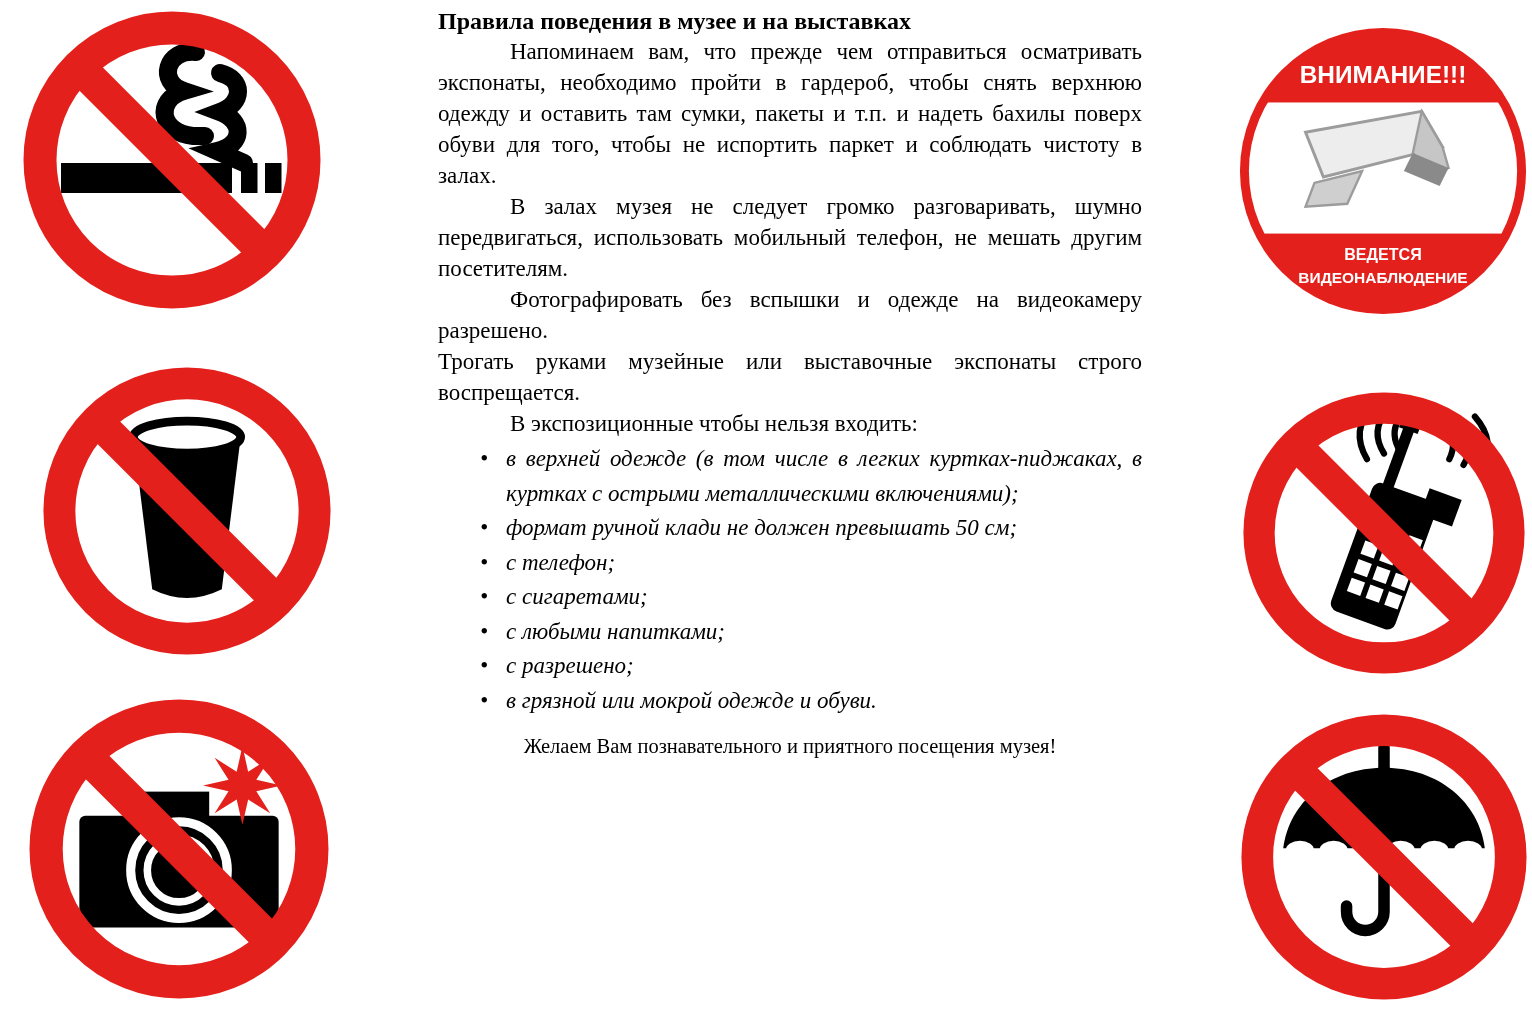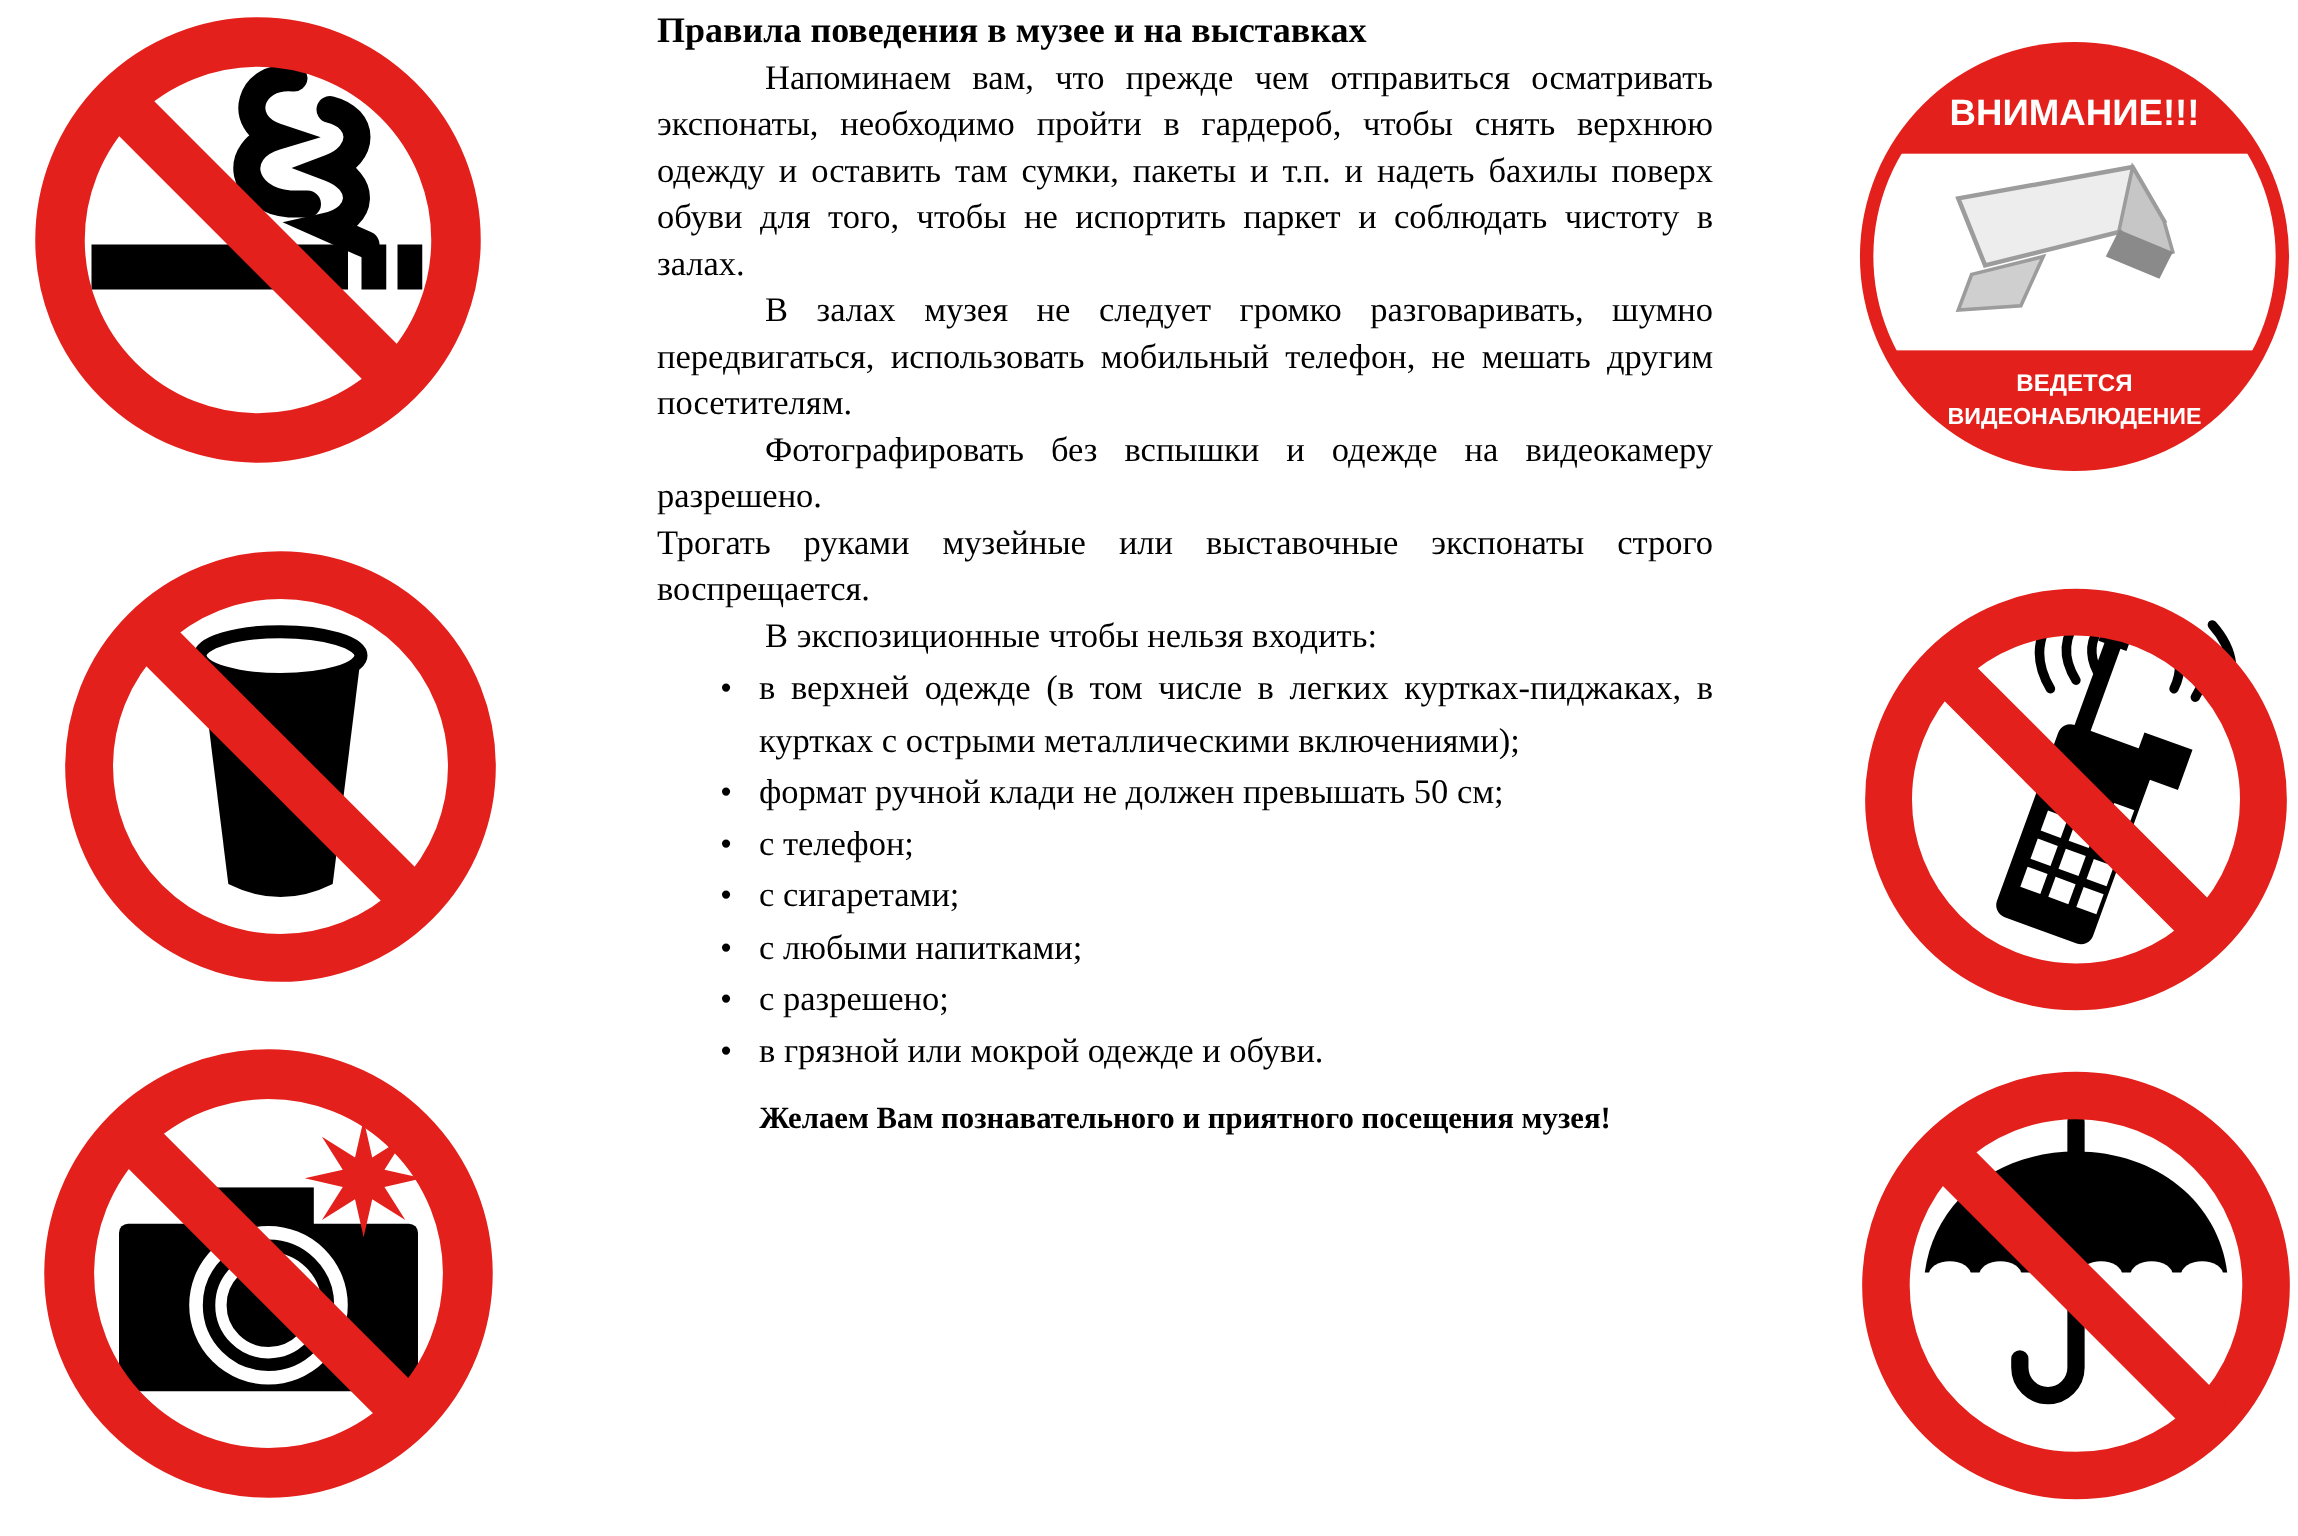--- a/index.html
+++ b/index.html
@@ -19,24 +19,24 @@
   .p-ring{stroke:#e3201b;fill:none;}
   .cctv-text{font-family:"Liberation Sans", sans-serif;font-weight:bold;fill:#ffffff;}
   
   main{position:absolute;left:438px;top:6px;width:704px;}
   h1{font-size:24px;line-height:30px;font-weight:bold;text-align:left;margin:0;}
   .greeting{margin-top:38px;text-align:center;font-weight:bold;font-size:26px;line-height:37px;}
   .greeting p{margin:0;}
   .body-text{font-size:23px;line-height:31px;text-align:justify;}
   p.para{margin:0;}
   p.indent{text-indent:72px;}
-  ul.rules{margin:3px 0 0 0;padding:0 0 0 68px;list-style:none;font-size:23px;line-height:34.5px;}
+  ul.rules{margin:3px 0 0 0;padding:0 0 0 68px;list-style:none;font-size:23px;line-height:34.5px;font-style:italic;}
   ul.rules li{position:relative;text-align:justify;}
   ul.rules li::before{content:"\2022";position:absolute;left:-26px;top:0;font-size:23px;}
-  p.closing{margin:15px 0 0 0;text-align:center;font-weight:bold;font-size:20.5px;line-height:26px;}
+  p.closing{margin:15px 0 0 0;text-align:center;font-weight:normal;font-size:20.5px;line-height:26px;}
 </style>
 </head>
 <body>
 
 <div class="sign" id="sign-no-smoking">
   <svg viewBox="0 0 100 100">
     <g>
       <rect x="13" y="51" width="57" height="10" fill="#000"></rect>
       <rect x="73" y="51" width="5.5" height="10" fill="#000"></rect>
       <rect x="81" y="51" width="5.5" height="10" fill="#000"></rect>

